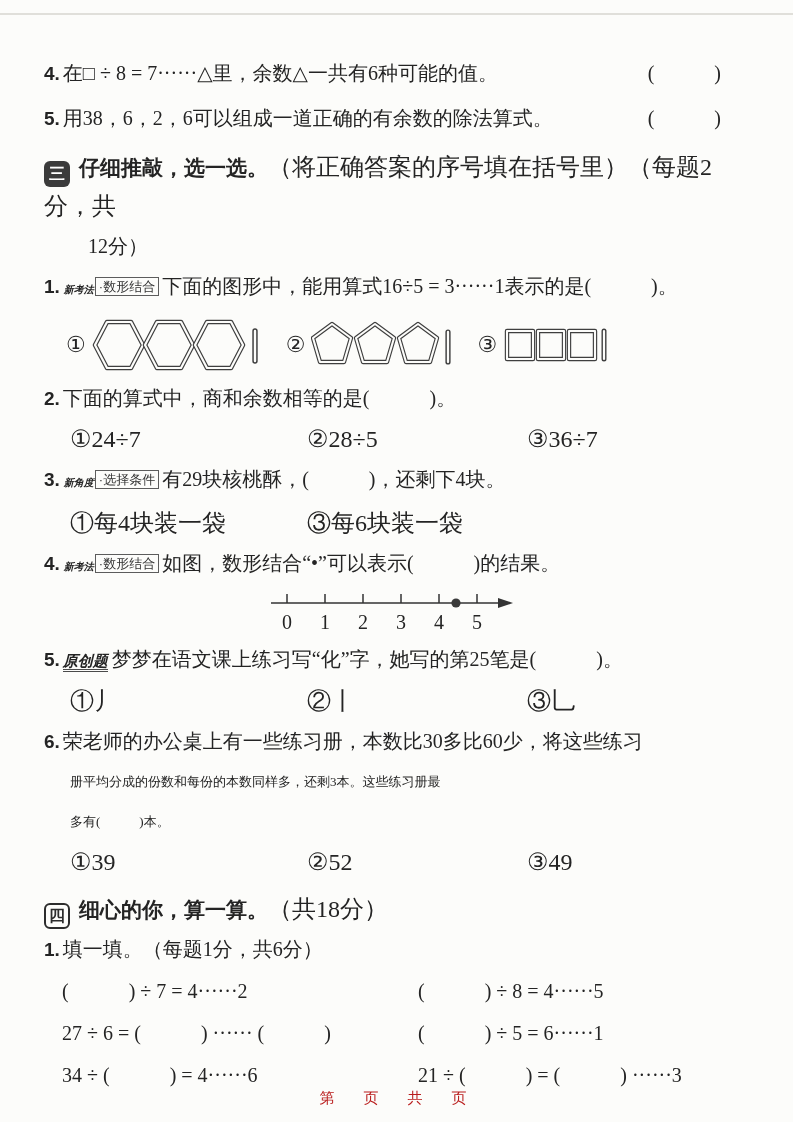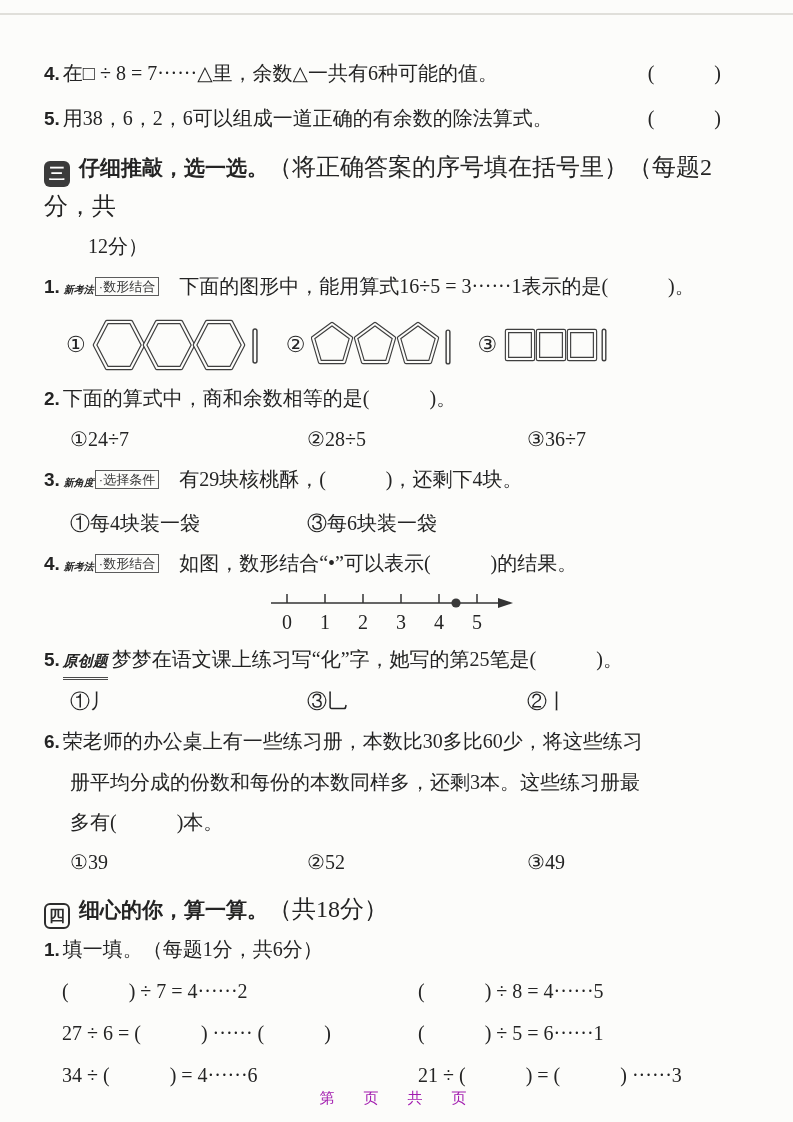--- a/index.html
+++ b/index.html
@@ -18,44 +18,44 @@
   .sec-header { margin-top: 12px; line-height: 38px; font-size: 20px; }
   .sec-icon { display: inline-flex; align-items: center; justify-content: center; width: 26px; height: 26px;
               background: #3b3b3b; color: #fff; border-radius: 6px; font-size: 16px; font-weight: bold;
               font-family: "Liberation Sans",sans-serif; margin-right: 9px; vertical-align: -4px; }
   .sec-icon.outline { background: #fdfdfb; color: #2d2d2d; border: 2px solid #2d2d2d; }
   .sec-title { font-weight: bold; font-family: Liberation Sans, sans-serif; font-size: 21px; }
   .sec-note { font-size: 24px; }
   .sec-line2 { padding-left: 44px; font-size: 20px; line-height: 40px; }
 
   .q { font-size: 20px; line-height: 40px; margin-top: 0px; }
-  .q-cont { padding-left: 26px; font-size: 20px; line-height: 40px; }
+  .q-cont { padding-left: 26px; font-size: 13px; line-height: 40px; }
 
   .badge { font-family: "Liberation Sans","DejaVu Sans",sans-serif; font-weight: bold; font-style: italic;
            font-size: 10px; margin: 0 1px 0 1px; }
   .badge-box { font-family: "Liberation Sans","DejaVu Sans",sans-serif; font-size: 13px; border: 1px solid #5c5c5c;
-               padding: 1px 3px; vertical-align: 2px; margin-right: 20px; color: #333; }
+               padding: 1px 3px; vertical-align: 2px; margin-right: 3px; color: #333; }
   .badge-orig { font-family: "Liberation Sans","DejaVu Sans",sans-serif; font-weight: bold; font-style: italic;
-                font-size: 15px; border-bottom: 3px double #4a4a4a; padding-bottom: 8px; margin-right: 4px; }
-
-  .opts { display: grid; grid-template-columns: 237px 220px 1fr; padding-left: 26px; font-size: 20px; line-height: 40px; }
+                font-size: 15px; border-bottom: 3px double #4a4a4a; padding-bottom: 0px; margin-right: 4px; }
+
+  .opts { display: grid; grid-template-columns: 237px 220px 1fr; padding-left: 26px; font-size: 24px; line-height: 40px; }
 
   .figrow { display: flex; align-items: center; padding-left: 22px; margin: 6px 0 4px 0; height: 58px; }
   .figlabel { font-size: 22px; margin-right: 6px; }
   .figrow svg { display: block; }
   .figgap { width: 26px; }
   .figgap2 { width: 24px; }
 
   .numberline-wrap { margin-left: 225px; margin-top: 2px; height: 50px; }
 
   .eqgrid { display: grid; grid-template-columns: 356px 1fr; padding-left: 18px; font-size: 20px; }
   .eqgrid .eq { line-height: 42px; }
 
   .footer { position: absolute; bottom: 14px; left: 0; width: 100%; text-align: center;
-            font-family: "Liberation Sans","DejaVu Sans",sans-serif; font-size: 15px; letter-spacing: 7px; color: #a21caf; }
+            font-family: "Liberation Sans","DejaVu Sans",sans-serif; font-size: 15px; letter-spacing: 7px; color: #b91c1c; }
 
   .stroke-dark { stroke: #3f3f3f; fill: none; stroke-linejoin: round; }
   .stroke-white { stroke: #fcfcfa; fill: none; stroke-linejoin: round; }
 </style>
 </head>
 <body>
 
 <div class="page">
   <div class="topline"></div>
   <div class="content">
@@ -167,22 +167,22 @@
         <text x="170" y="40" font-size="20" text-anchor="middle" fill="#242424">4</text>
         <text x="208" y="40" font-size="20" text-anchor="middle" fill="#242424">5</text>
       </svg>
     </div>
 
     <div class="q">
       <span class="qnum">5.</span><span class="badge-orig">原创题</span><span>梦梦在语文课上练习写“化”字，她写的第25笔是(　　　)。</span>
     </div>
     <div class="opts">
       <span>①丿</span>
+      <span>②丨</span>
       <span>③乚</span>
-      <span>②丨</span>
     </div>
 
     <div class="q">
       <span class="qnum">6.</span><span>荣老师的办公桌上有一些练习册，本数比30多比60少，将这些练习</span>
     </div>
     <div class="q-cont">册平均分成的份数和每份的本数同样多，还剩3本。这些练习册最</div>
     <div class="q-cont">多有(　　　)本。</div>
     <div class="opts">
       <span>①39</span>
       <span>②52</span>

